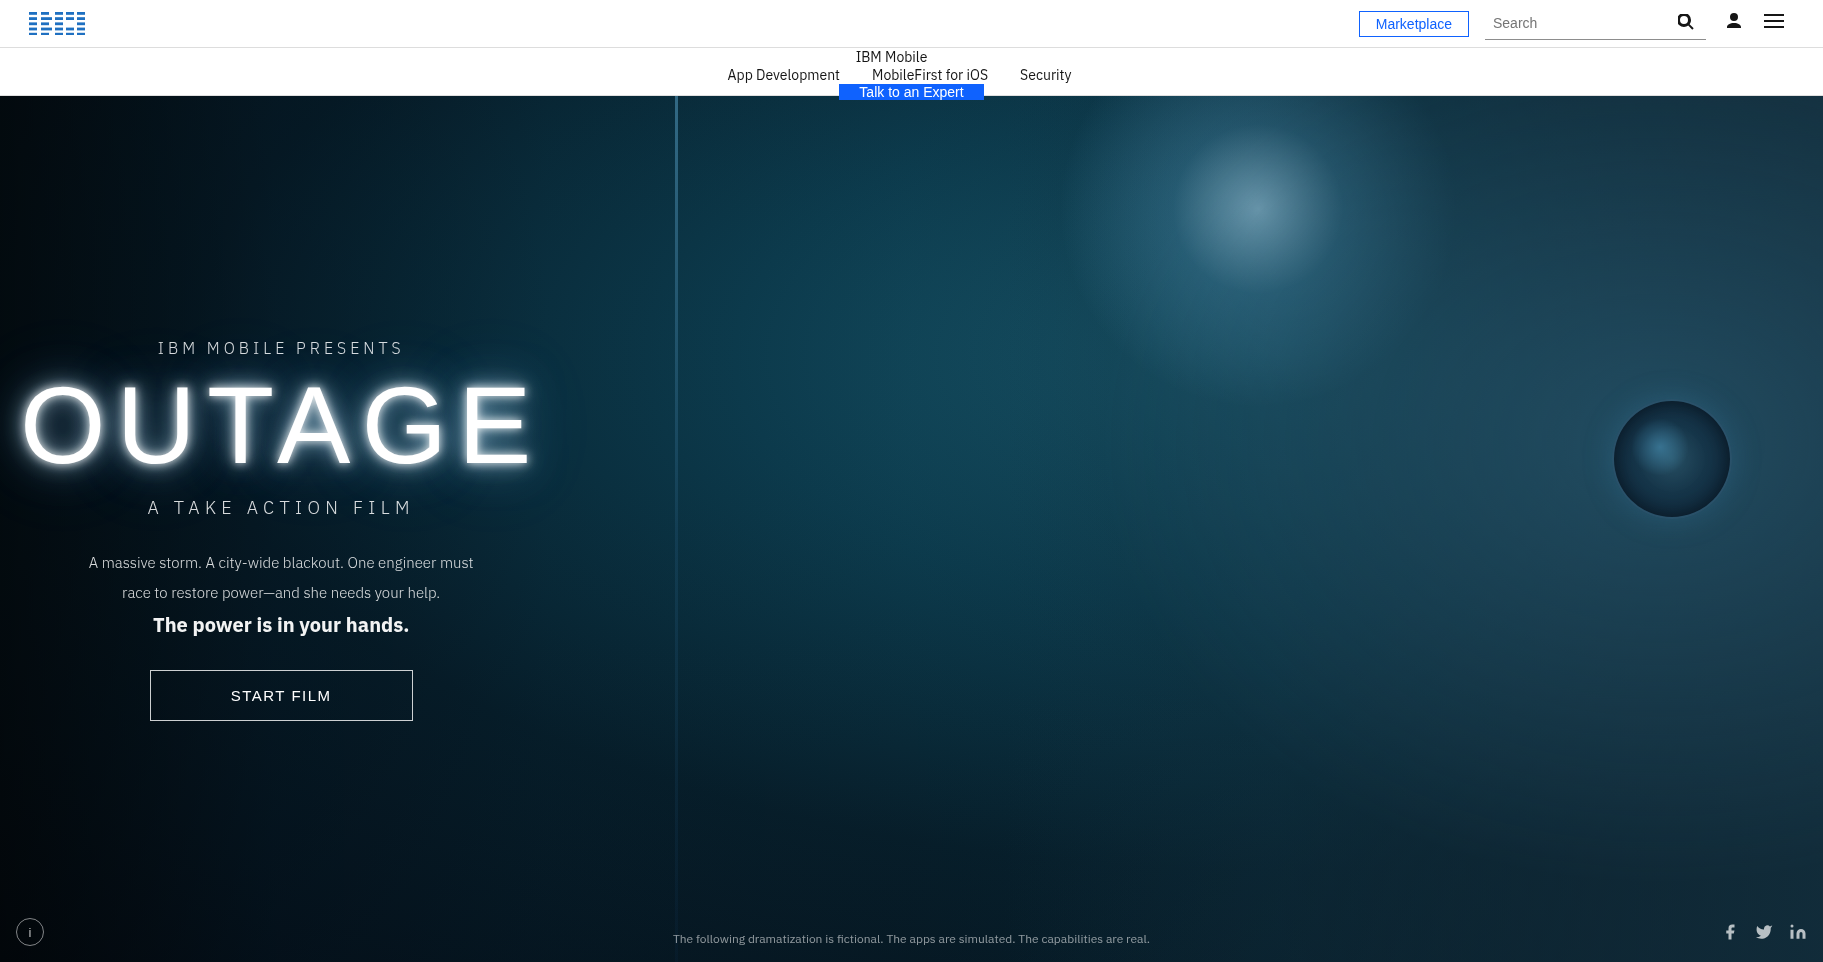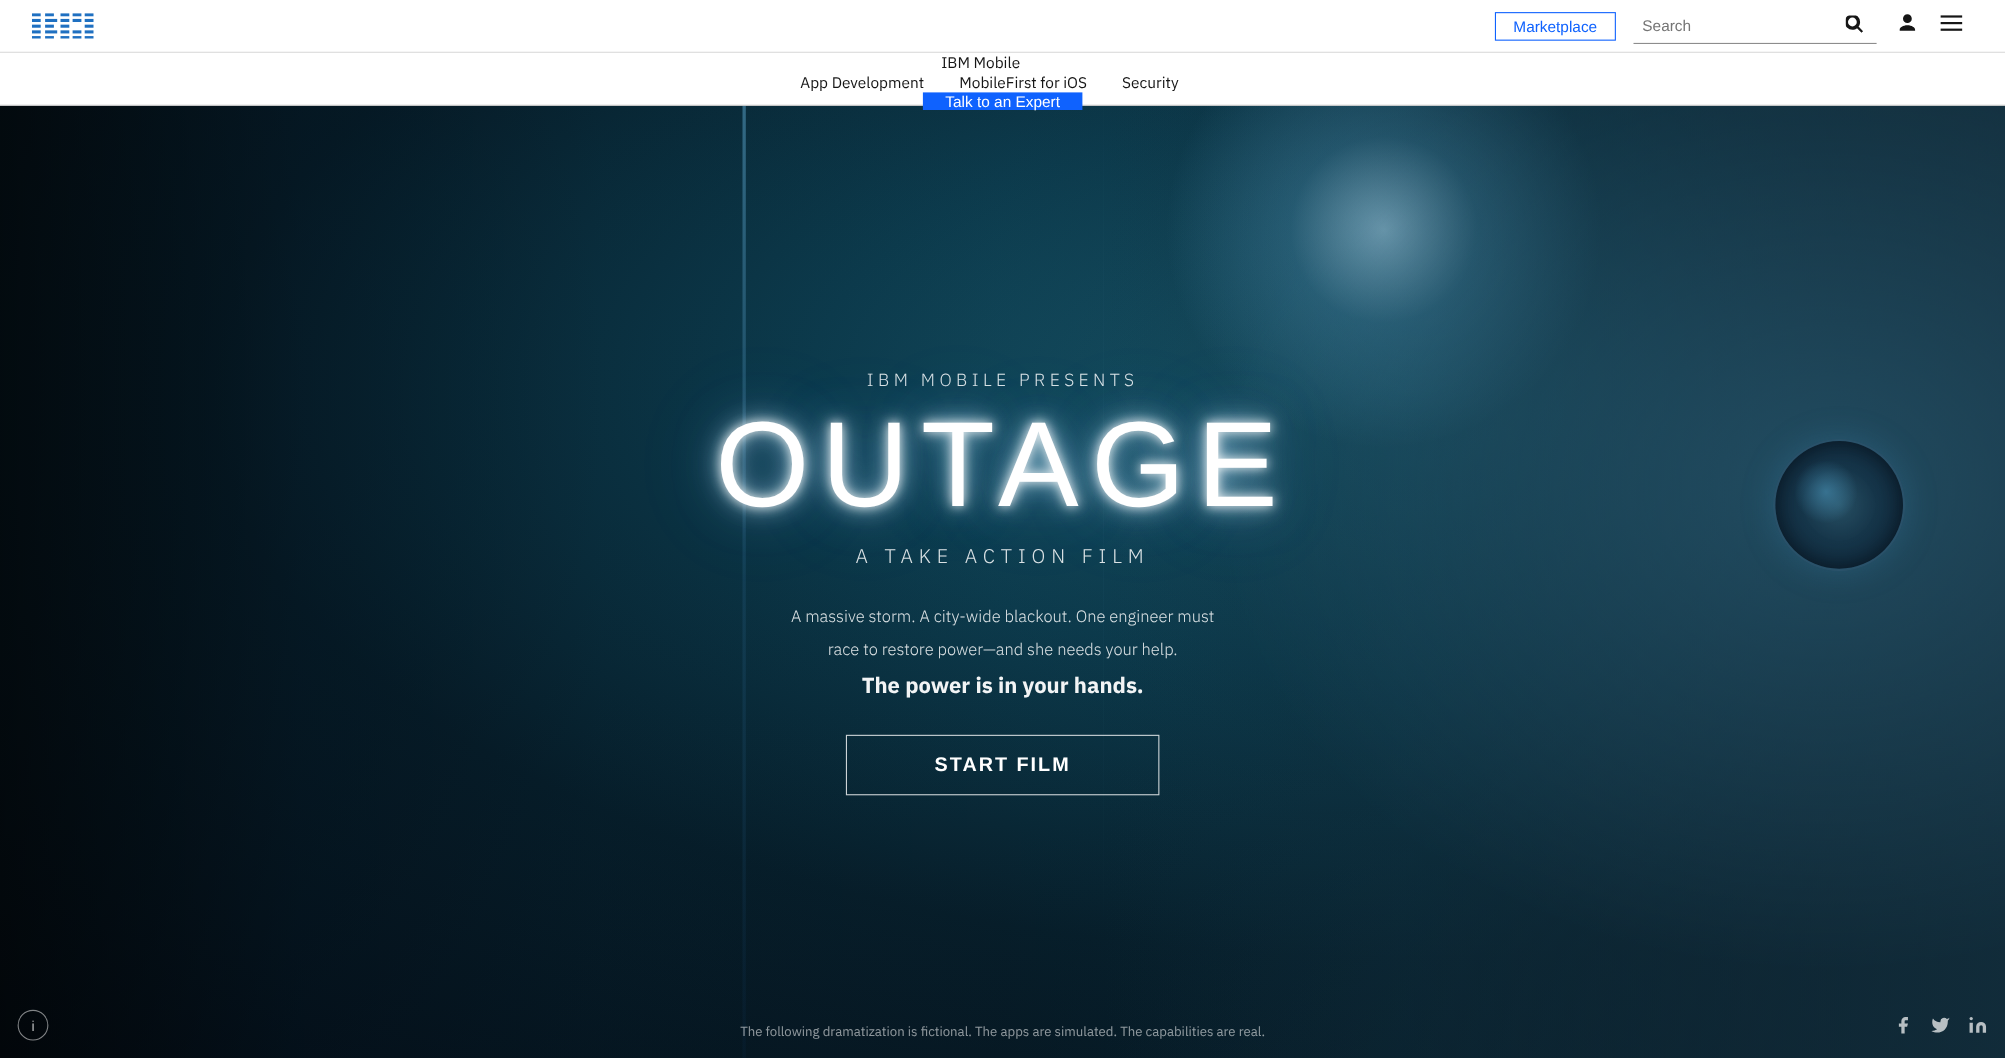--- a/index.html
+++ b/index.html
@@ -112,21 +112,21 @@
 
     
     .hero {
       position: relative;
       width: 100%;
       height: calc(100vh - 96px);
       min-height: 700px;
       overflow: hidden;
       display: flex;
       align-items: center;
-      justify-content: center;
+      justify-content: flex-start;
     }
 
     
     .hero-bg {
       position: absolute;
       inset: 0;
       background: radial-gradient(ellipse at 70% 30%, #1a5a6e 0%, #0d3d4f 30%, #071e2a 60%, #050f18 100%);
       z-index: 0;
     }
 
@@ -265,24 +265,24 @@
       font-weight: 700;
       color: rgba(255,255,255,0.95);
       margin-bottom: 32px;
     }
 
     .start-film-btn {
       border: 1.5px solid rgba(255,255,255,0.8);
       background: transparent;
       color: #fff;
       padding: 16px 80px;
-      font-size: 18px;
+      font-size: 15px;
       letter-spacing: 0.1em;
       cursor: pointer;
-      font-weight: 700;
+      font-weight: 400;
       transition: background 0.2s;
       text-transform: uppercase;
     }
 
     
     .hero-disclaimer {
       position: absolute;
       bottom: 16px;
       left: 50%;
       transform: translateX(-50%);

